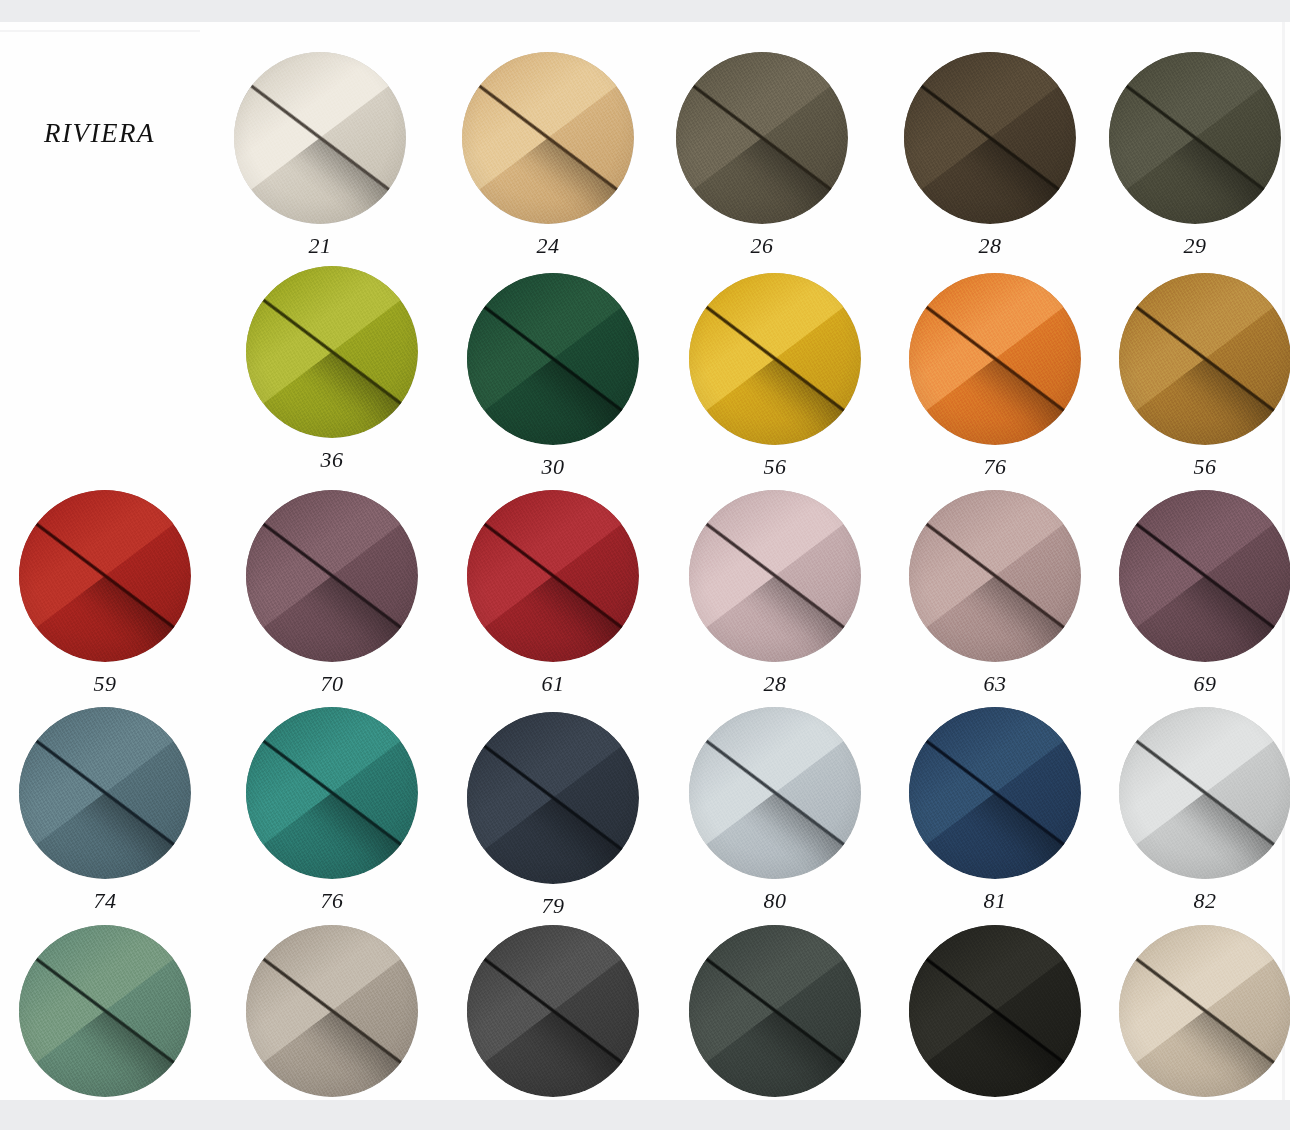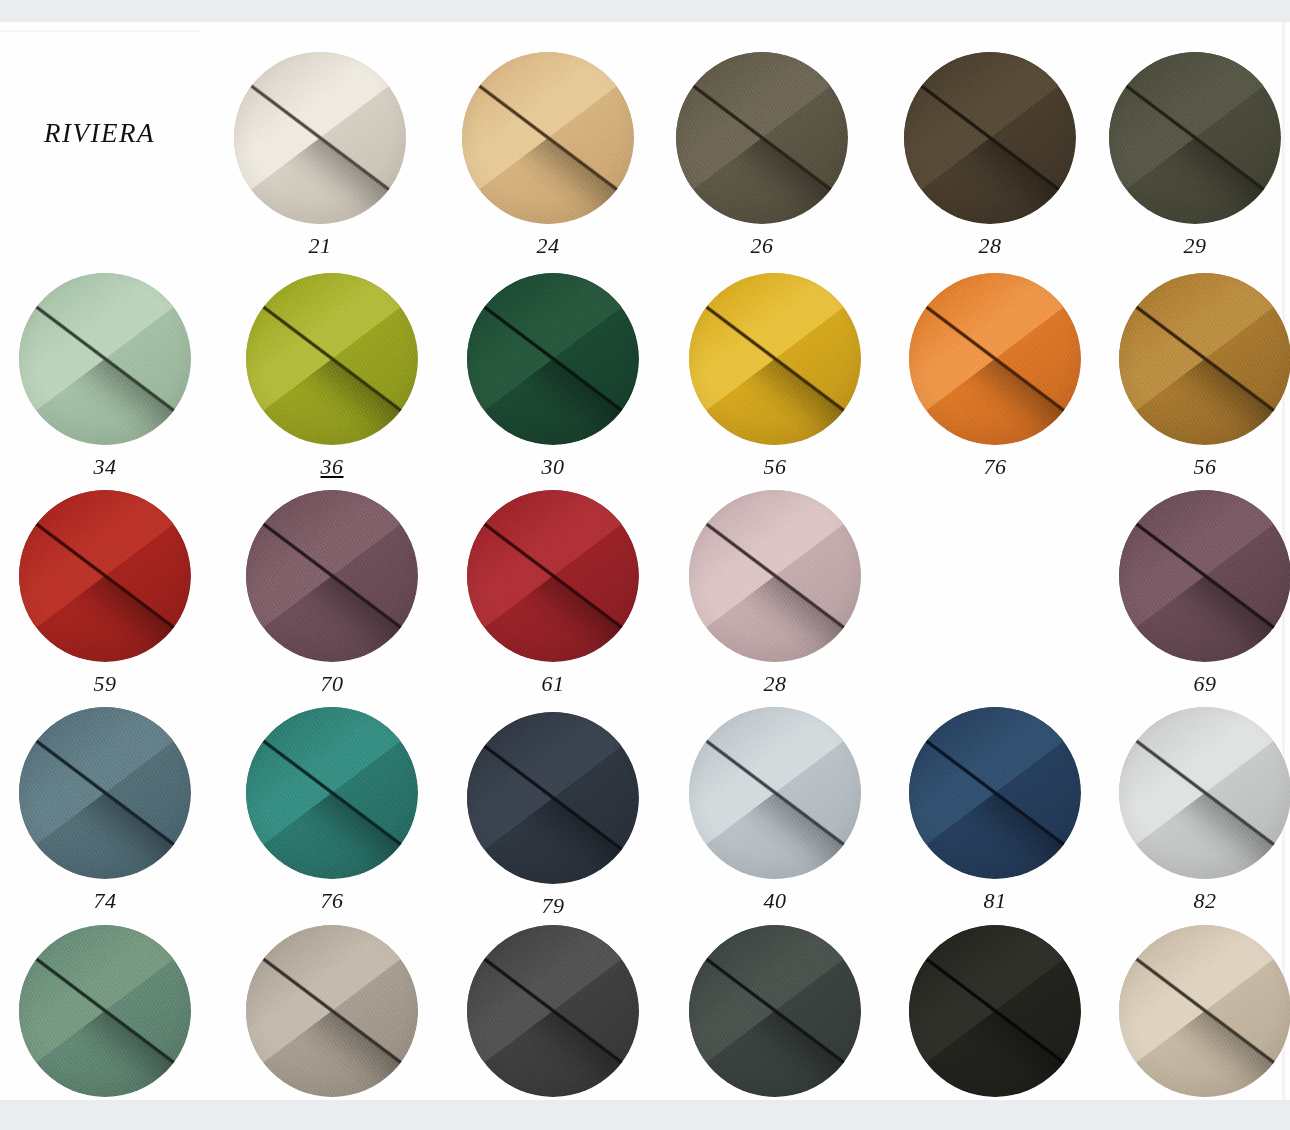--- a/index.html
+++ b/index.html
@@ -223,34 +223,21 @@
           <div class="underfold" style="background: linear-gradient(rgba(0, 0, 0, 0.3) 0%, rgba(0, 0, 0, 0.05) 70%, rgba(0, 0, 0, 0) 100%);"></div>
           <div class="upper">
             <div class="sheen" style="background: linear-gradient(rgb(63, 63, 49) 0%, rgb(76, 76, 60) 34%, rgb(87, 87, 71) 78%, rgb(87, 87, 71) 100%);"></div>
           </div>
           <div class="crease" style="background: linear-gradient(rgba(0, 0, 0, 0) 0%, rgb(31, 31, 22) 35%, rgb(31, 31, 22) 65%, rgba(0, 0, 0, 0) 100%);"></div>
           <div class="grain"></div>
           <div class="vignette"></div>
         </div>
         <div class="swatch-label">29</div>
       </div>
-      <div class="swatch-cell" style="left: 5px; top: 251px;">
-        <div class="swatch-disc">
-          <div class="base" style="background: linear-gradient(143deg, rgb(187, 211, 187) 0%, rgb(166, 194, 167) 42%, rgb(147, 176, 149) 100%);"></div>
-          <div class="underfold" style="background: linear-gradient(rgba(0, 0, 0, 0.3) 0%, rgba(0, 0, 0, 0.05) 70%, rgba(0, 0, 0, 0) 100%);"></div>
-          <div class="upper">
-            <div class="sheen" style="background: linear-gradient(rgb(147, 176, 149) 0%, rgb(166, 194, 167) 34%, rgb(187, 211, 187) 78%, rgb(187, 211, 187) 100%);"></div>
-          </div>
-          <div class="crease" style="background: linear-gradient(rgba(0, 0, 0, 0) 0%, rgb(49, 64, 47) 35%, rgb(49, 64, 47) 65%, rgba(0, 0, 0, 0) 100%);"></div>
-          <div class="grain"></div>
-          <div class="vignette"></div>
-        </div>
-        <div class="swatch-label">34</div>
-      </div>
-      <div class="swatch-cell" style="left: 232px; top: 251px; text-decoration: underline;">
+      <div class="swatch-cell" style="left: 232px; top: 244px;">
         <div class="swatch-disc">
           <div class="base" style="background: linear-gradient(143deg, rgb(178, 187, 58) 0%, rgb(154, 165, 33) 42%, rgb(135, 145, 27) 100%);"></div>
           <div class="underfold" style="background: linear-gradient(rgba(0, 0, 0, 0.3) 0%, rgba(0, 0, 0, 0.05) 70%, rgba(0, 0, 0, 0) 100%);"></div>
           <div class="upper">
             <div class="sheen" style="background: linear-gradient(rgb(135, 145, 27) 0%, rgb(154, 165, 33) 34%, rgb(178, 187, 58) 78%, rgb(178, 187, 58) 100%);"></div>
           </div>
           <div class="crease" style="background: linear-gradient(rgba(0, 0, 0, 0) 0%, rgb(51, 54, 7) 35%, rgb(51, 54, 7) 65%, rgba(0, 0, 0, 0) 100%);"></div>
           <div class="grain"></div>
           <div class="vignette"></div>
         </div>
@@ -353,20 +340,33 @@
           <div class="underfold" style="background: linear-gradient(rgba(0, 0, 0, 0.3) 0%, rgba(0, 0, 0, 0.05) 70%, rgba(0, 0, 0, 0) 100%);"></div>
           <div class="upper">
             <div class="sheen" style="background: linear-gradient(rgb(179, 154, 156) 0%, rgb(199, 174, 176) 34%, rgb(220, 196, 197) 78%, rgb(220, 196, 197) 100%);"></div>
           </div>
           <div class="crease" style="background: linear-gradient(rgba(0, 0, 0, 0) 0%, rgb(62, 48, 49) 35%, rgb(62, 48, 49) 65%, rgba(0, 0, 0, 0) 100%);"></div>
           <div class="grain"></div>
           <div class="vignette"></div>
         </div>
         <div class="swatch-label">28</div>
       </div>
+      <div class="swatch-cell" style="left: 895px; top: 468px;">
+        <div class="swatch-disc">
+          <div class="base" style="background: linear-gradient(143deg, rgb(196, 169, 165) 0%, rgb(178, 150, 147) 42%, rgb(157, 130, 128) 100%);"></div>
+          <div class="underfold" style="background: linear-gradient(rgba(0, 0, 0, 0.3) 0%, rgba(0, 0, 0, 0.05) 70%, rgba(0, 0, 0, 0) 100%);"></div>
+          <div class="upper">
+            <div class="sheen" style="background: linear-gradient(rgb(157, 130, 128) 0%, rgb(178, 150, 147) 34%, rgb(196, 169, 165) 78%, rgb(196, 169, 165) 100%);"></div>
+          </div>
+          <div class="crease" style="background: linear-gradient(rgba(0, 0, 0, 0) 0%, rgb(57, 42, 40) 35%, rgb(57, 42, 40) 65%, rgba(0, 0, 0, 0) 100%);"></div>
+          <div class="grain"></div>
+          <div class="vignette"></div>
+        </div>
+        <div class="swatch-label">63</div>
+      </div>
       <div class="swatch-cell" style="left: 1105px; top: 468px;">
         <div class="swatch-disc">
           <div class="base" style="background: linear-gradient(143deg, rgb(122, 90, 100) 0%, rgb(106, 76, 85) 42%, rgb(88, 62, 70) 100%);"></div>
           <div class="underfold" style="background: linear-gradient(rgba(0, 0, 0, 0.3) 0%, rgba(0, 0, 0, 0.05) 70%, rgba(0, 0, 0, 0) 100%);"></div>
           <div class="upper">
             <div class="sheen" style="background: linear-gradient(rgb(88, 62, 70) 0%, rgb(106, 76, 85) 34%, rgb(122, 90, 100) 78%, rgb(122, 90, 100) 100%);"></div>
           </div>
           <div class="crease" style="background: linear-gradient(rgba(0, 0, 0, 0) 0%, rgb(30, 19, 23) 35%, rgb(30, 19, 23) 65%, rgba(0, 0, 0, 0) 100%);"></div>
           <div class="grain"></div>
           <div class="vignette"></div>
@@ -416,21 +416,21 @@
         <div class="swatch-disc">
           <div class="base" style="background: linear-gradient(143deg, rgb(211, 218, 221) 0%, rgb(188, 196, 201) 42%, rgb(168, 177, 183) 100%);"></div>
           <div class="underfold" style="background: linear-gradient(rgba(0, 0, 0, 0.3) 0%, rgba(0, 0, 0, 0.05) 70%, rgba(0, 0, 0, 0) 100%);"></div>
           <div class="upper">
             <div class="sheen" style="background: linear-gradient(rgb(168, 177, 183) 0%, rgb(188, 196, 201) 34%, rgb(211, 218, 221) 78%, rgb(211, 218, 221) 100%);"></div>
           </div>
           <div class="crease" style="background: linear-gradient(rgba(0, 0, 0, 0) 0%, rgb(59, 65, 70) 35%, rgb(59, 65, 70) 65%, rgba(0, 0, 0, 0) 100%);"></div>
           <div class="grain"></div>
           <div class="vignette"></div>
         </div>
-        <div class="swatch-label">40</div>
+        <div class="swatch-label">80</div>
       </div>
       <div class="swatch-cell" style="left: 895px; top: 685px;">
         <div class="swatch-disc">
           <div class="base" style="background: linear-gradient(143deg, rgb(49, 80, 111) 0%, rgb(39, 64, 95) 42%, rgb(31, 52, 80) 100%);"></div>
           <div class="underfold" style="background: linear-gradient(rgba(0, 0, 0, 0.3) 0%, rgba(0, 0, 0, 0.05) 70%, rgba(0, 0, 0, 0) 100%);"></div>
           <div class="upper">
             <div class="sheen" style="background: linear-gradient(rgb(31, 52, 80) 0%, rgb(39, 64, 95) 34%, rgb(49, 80, 111) 78%, rgb(49, 80, 111) 100%);"></div>
           </div>
           <div class="crease" style="background: linear-gradient(rgba(0, 0, 0, 0) 0%, rgb(10, 19, 34) 35%, rgb(10, 19, 34) 65%, rgba(0, 0, 0, 0) 100%);"></div>
           <div class="grain"></div>

